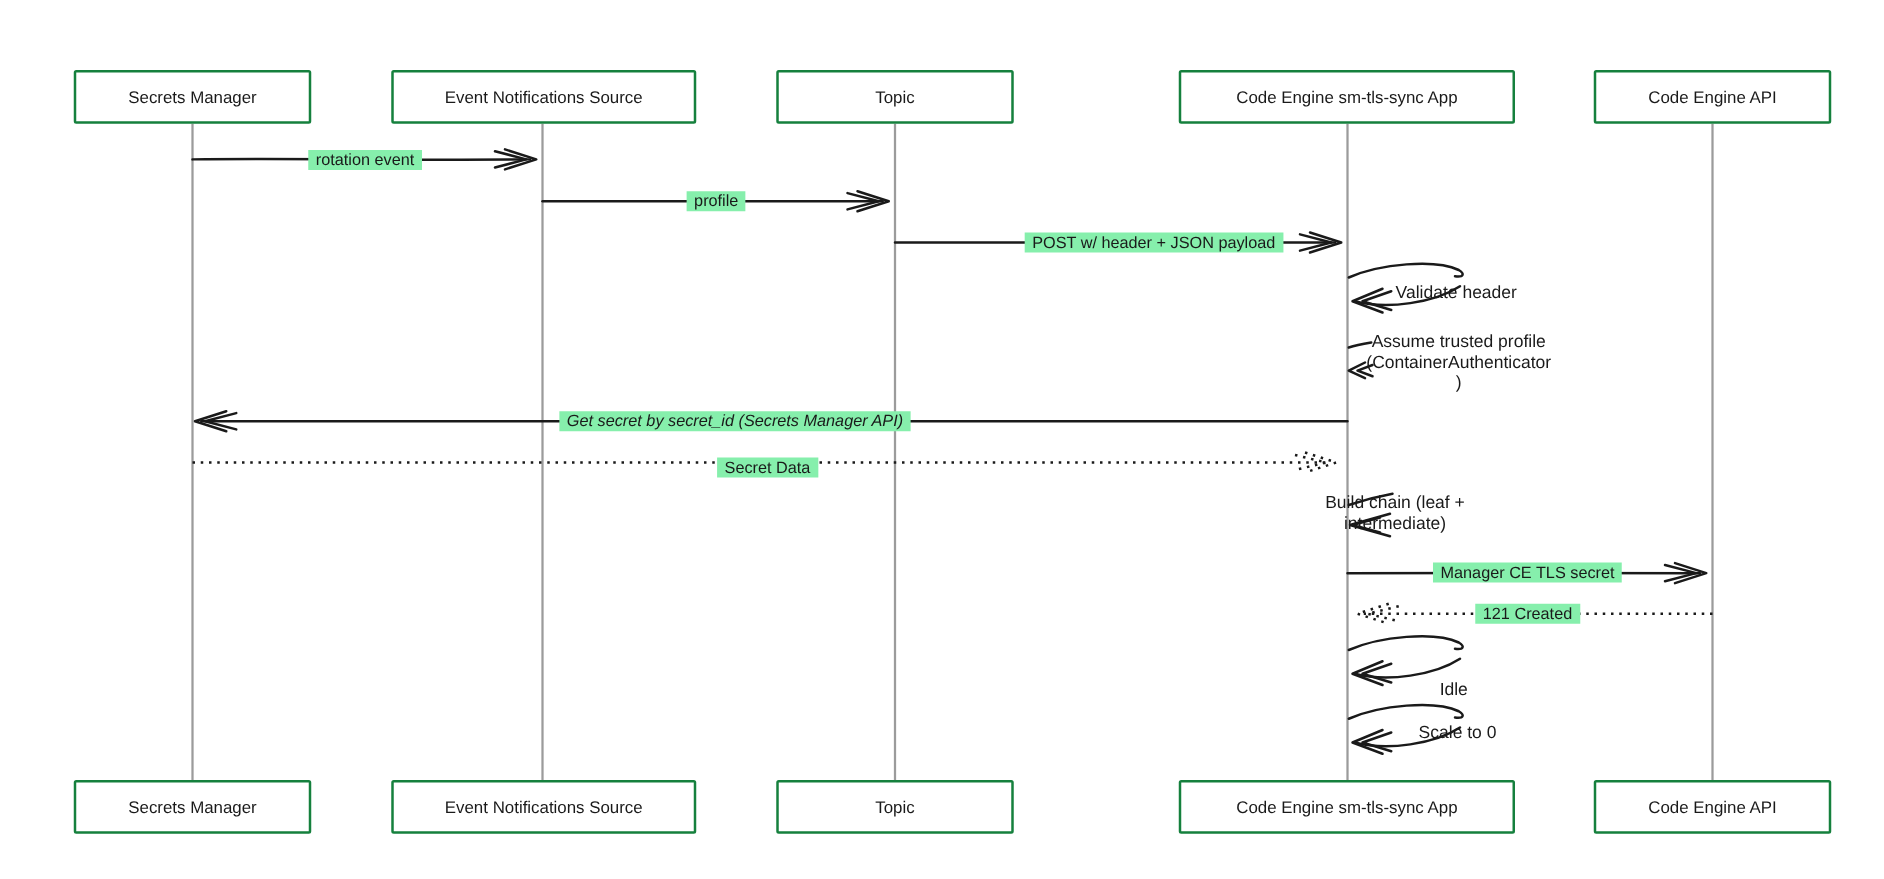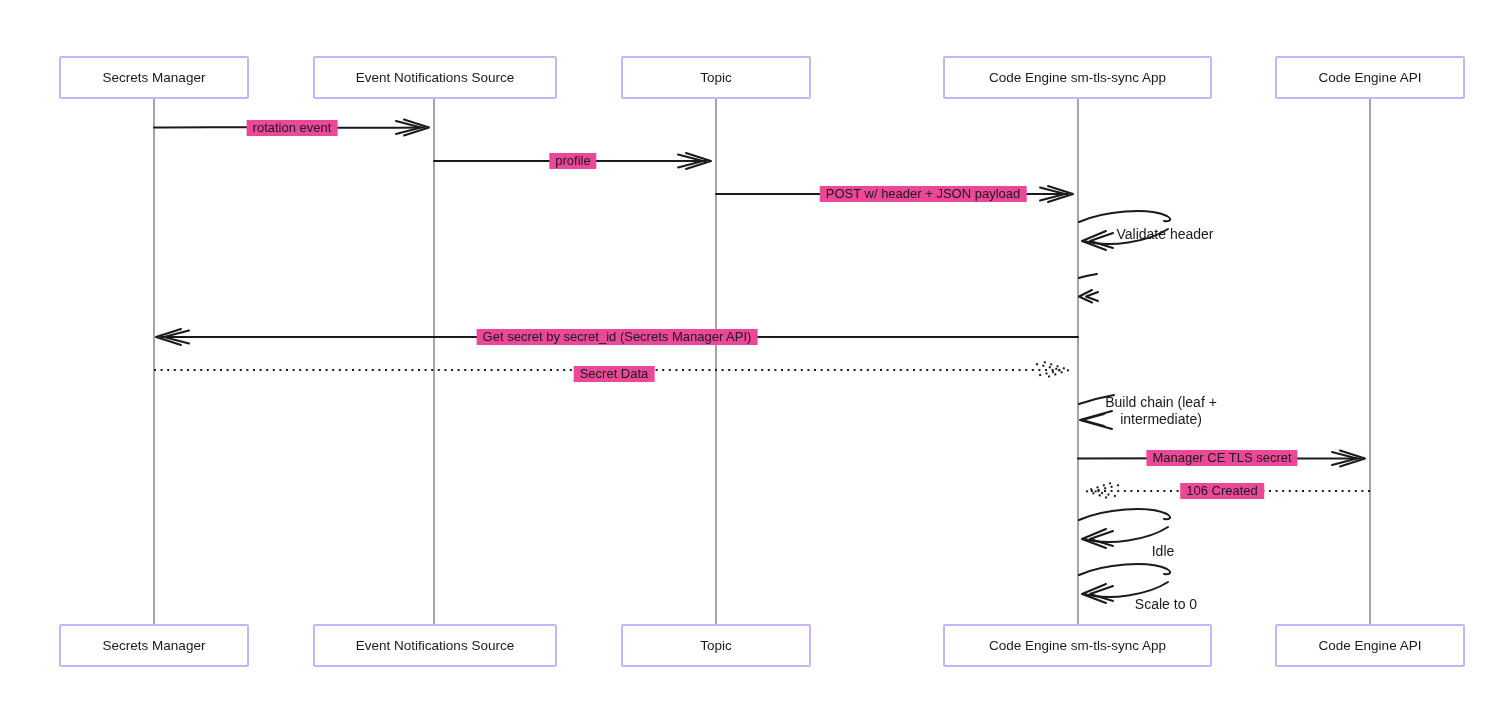--- a/index.html
+++ b/index.html
@@ -8,31 +8,31 @@
     width:1507px;height:703px;
     background:#ffffff;
     font-family:"Liberation Sans","DejaVu Sans",sans-serif;
     color:#1a1a1a;
     overflow:hidden;
   }
   .stage svg{position:absolute;left:0;top:0;}
   .actor-box{
     position:absolute;
     height:43px;
-    border:2px solid #c4b5fd;
+    border:2px solid #15803d;
     background:#ffffff;
     display:flex;align-items:center;justify-content:center;
     font-size:13.5px;
     box-sizing:border-box;
     border-radius:2px;
   }
   .msg-label{
     position:absolute;
     transform:translate(-50%,-50%);
-    background:#ec4899;
+    background:#86efac;
     padding:0 6px;
     font-size:13px;
     line-height:16px;
     white-space:nowrap;
     text-align:right;
   }
   .self-label{
     position:absolute;
     transform:translate(-50%,-50%);
     background:transparent;
@@ -165,29 +165,34 @@
   <div class="actor-box" style="left:943px;top:624px;width:269px;">
       <span>Code Engine sm-tls-sync App</span>
     </div>
   <div class="actor-box" style="left:1275px;top:624px;width:190px;">
       <span>Code Engine API</span>
     </div>
 
   <span class="msg-label" style="left:292px;top:128px;">rotation event</span>
   <span class="msg-label" style="left:573px;top:161px;">profile</span>
   <span class="msg-label" style="left:923px;top:194px;">POST w/ header + JSON payload</span>
-  <span class="msg-label" style="left:617px;top:337px;">Get secret by secret_id (Secrets Manager API)</span>
+  <span class="msg-label" style="left:588px;top:337px;font-style:italic;">Get secret by secret_id (Secrets Manager API)</span>
   <span class="msg-label" style="left:614px;top:374px;">Secret Data</span>
   <span class="msg-label" style="left:1222px;top:458px;">Manager CE TLS secret</span>
-  <span class="msg-label" style="left:1222px;top:491px;">106 Created</span>
+  <span class="msg-label" style="left:1222px;top:491px;">121 Created</span>
 
   <span class="self-label" style="left:1165px;top:234px;">Validate header</span>
 
+  <div class="self-label wrap" style="left:1167px;top:289px;width:172px;">
+    <div>Assume trusted profile</div>
+    <div>(ContainerAuthenticator</div>
+    <div>)</div>
+  </div>
 
-  <div class="self-label wrap" style="left:1161px;top:410px;width:150px;">
+  <div class="self-label wrap" style="left:1116px;top:410px;width:150px;">
     <div>Build chain (leaf +</div>
     <div>intermediate)</div>
   </div>
 
   <span class="self-label" style="left:1163px;top:531px;margin-top:20px;">Idle</span>
-  <span class="self-label" style="left:1166px;top:604px;">Scale to 0</span>
+  <span class="self-label" style="left:1166px;top:586px;">Scale to 0</span>
 
 </div>
 
 </body></html>

